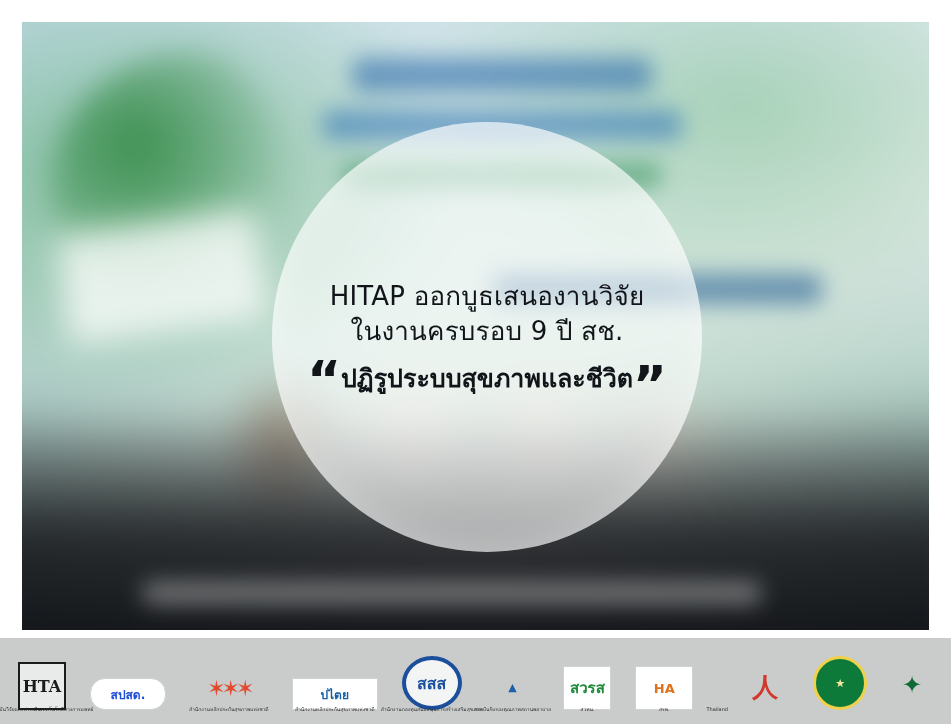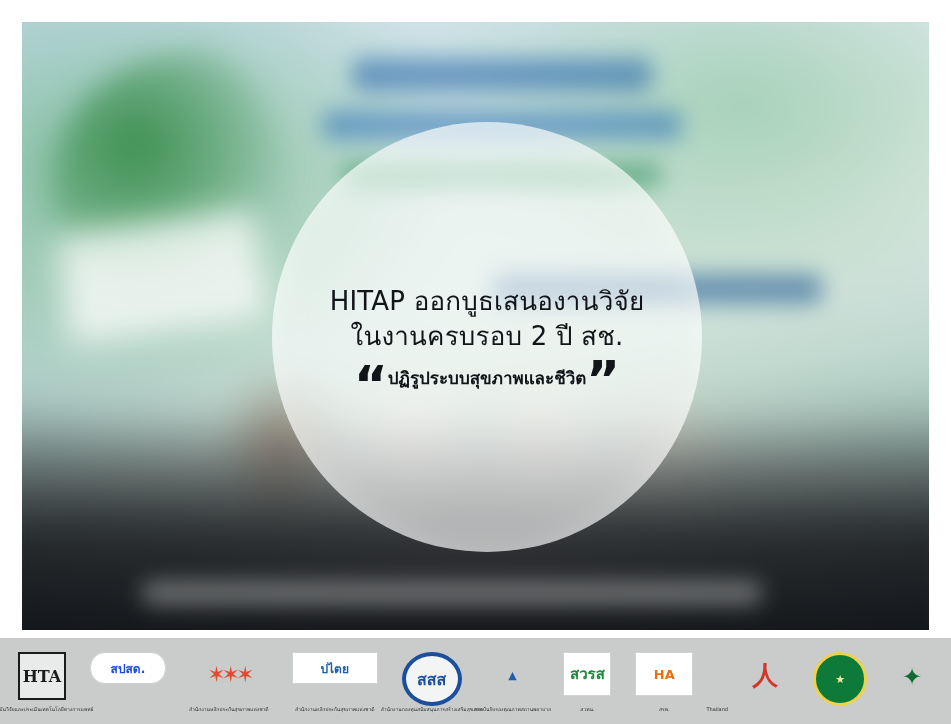--- a/index.html
+++ b/index.html
@@ -117,21 +117,21 @@
     font-weight: 400;
     letter-spacing: 0.2px;
   }
   .quote-block {
     position: relative;
     margin-top: 14px;
     text-align: center;
   }
   .quote-line.l3,
   .quote-line.l4 {
-    font-size: 17px;
+    font-size: 25px;
     font-weight: 700;
   }
   .qmark {
     position: absolute;
     font-size: 52px;
     font-weight: 700;
     color: #111418;
     line-height: 1;
   }
   .qmark.open  { left: -34px; top: -8px; }
@@ -148,21 +148,21 @@
     display: flex;
     align-items: center;
     justify-content: space-between;
     padding: 0 18px;
     box-sizing: border-box;
   }
   .logo {
     position: relative;
     height: 58px;
     display: flex;
-    align-items: flex-start;
+    align-items: flex-end;
     justify-content: center;
     flex: 0 0 auto;
   }
   .logo .cap {
     position: absolute;
     bottom: -2px;
     left: 50%;
     transform: translateX(-50%);
     font-size: 5px;
     color: #2a2a2a;
@@ -233,21 +233,21 @@
     <div class="bg-leaf"></div>
     <div class="bg-stripe-white"></div>
     <div class="bg-text t1"></div>
     <div class="bg-text t2"></div>
     <div class="bg-text t3"></div>
     <div class="bg-text t4"></div>
     <div class="bg-text t5"></div>
 
     <div class="circle">
       <div class="quote-line l1">HITAP ออกบูธเสนองานวิจัย</div>
-      <div class="quote-line l2">ในงานครบรอบ 2 ปี สช.</div>
+      <div class="quote-line l2">ในงานครบรอบ 9 ปี สช.</div>
       <div class="quote-block">
         <span class="qmark open">“</span>
         <div class="quote-line l3">ปฏิรูประบบสุขภาพและชีวิต</div>
         <span class="qmark close">”</span>
       </div>
     </div>
   </div>
 
   <div class="logo-strip">
 

